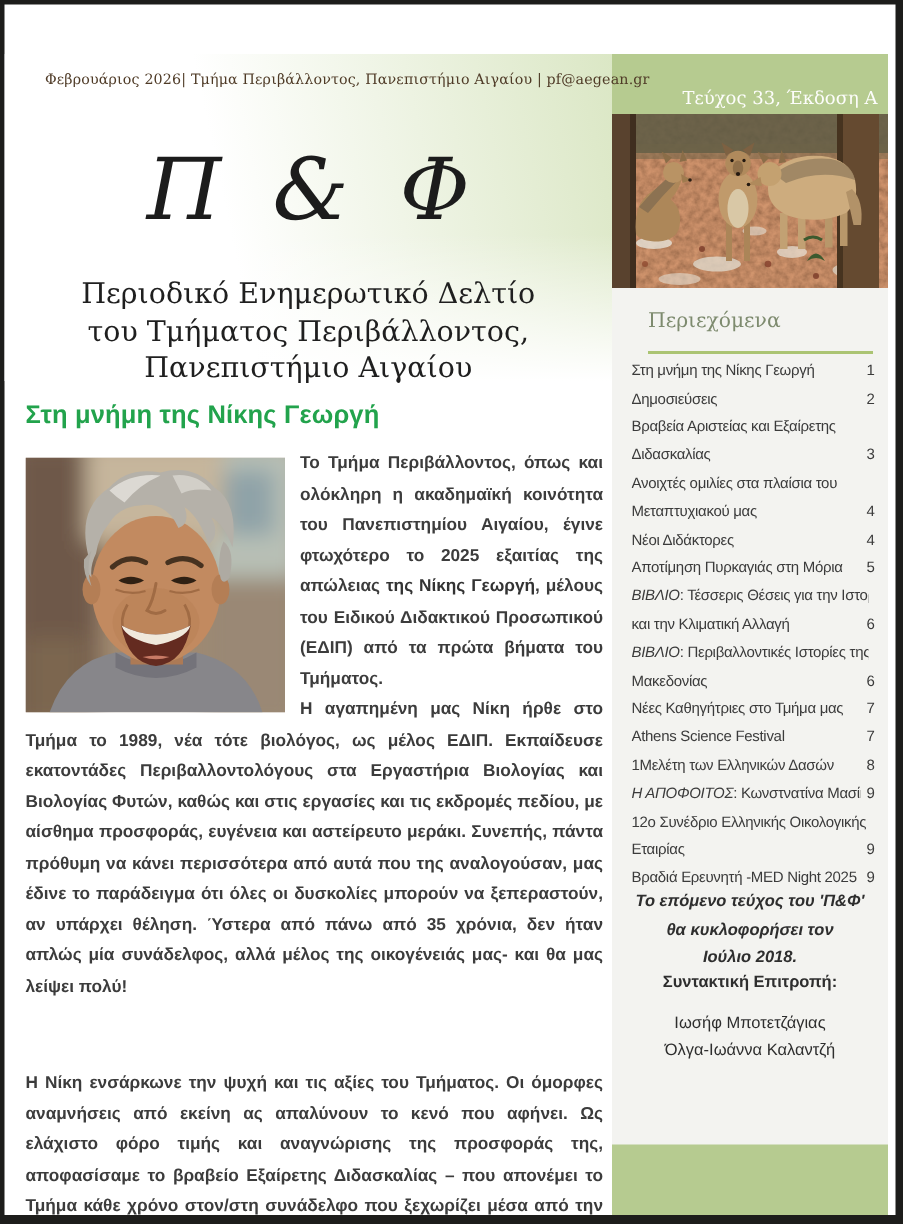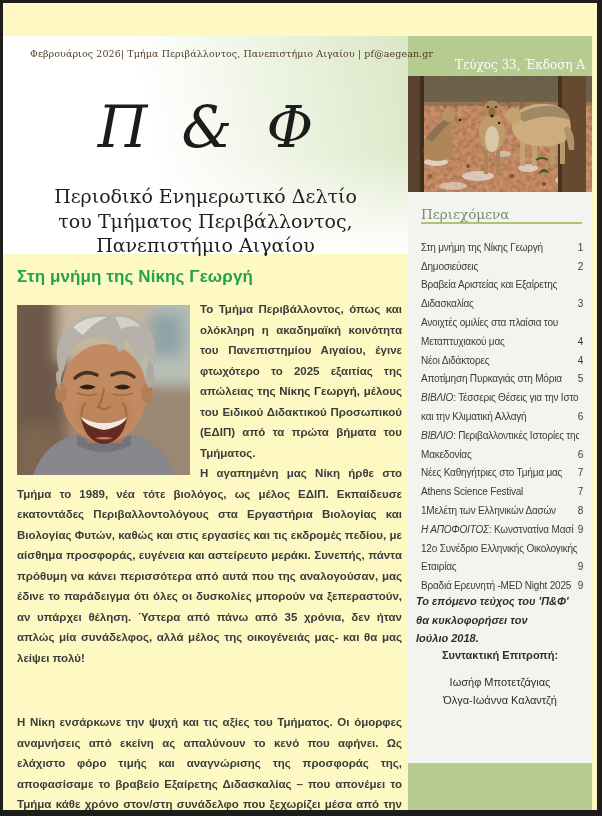--- a/index.html
+++ b/index.html
@@ -1,18 +1,18 @@
 <!DOCTYPE html>
 <html style="--green: #b6cb90; --heading-green: #22a34c; --contents-green: #7e8b6f; --underline-green: #abc473; --frame: #1d1d1b;"><head>
 <meta charset="utf-8">
 <style>
   html,body{margin:0;padding:0;background:#3a3a38;}
   .frame{position:relative;width:602px;height:816px;background:var(--frame,#1d1d1b);
          font-family:"Liberation Sans",sans-serif;overflow:hidden;}
-  .page{position:absolute;left:3px;top:3px;width:594px;height:807px;background:#fef9c3;overflow:hidden;}
+  .page{position:absolute;left:3px;top:3px;width:594px;height:807px;background:#ffffff;overflow:hidden;}
 
   
   .masthead{position:absolute;left:0;top:33px;width:405px;height:218px;
             background:linear-gradient(78deg,#ffffff 38%,#dbe7c5 100%);}
   .masthead::after{content:"";position:absolute;inset:0;
             background:linear-gradient(to bottom,rgba(255,255,255,0) 55%,#ffffff 100%);}
   .header-line{position:absolute;left:27px;top:45px;z-index:3;
             font-family:"DejaVu Serif",serif;font-size:9.5px;color:#4f3b27;letter-spacing:0.1px;}
   .issue-badge{position:absolute;left:405px;top:33px;width:184px;height:40px;box-sizing:border-box;
             background:var(--green,#b6cb90);color:#fdfdfb;font-family:"DejaVu Serif",serif;font-size:12px;
@@ -31,29 +31,29 @@
             color:#3c3c3c;text-align:justify;}
   .article-body p{margin:0;font-weight:bold;}
   .article-body b{color:#333333;}
   p.justify-last{text-align-last:justify;margin-top:44px;}
   p.left-align{text-align:left;text-align-last:left;}
   .portrait-float{float:left;width:173px;height:176px;margin:6px 10px 0 0;}
   .portrait{width:173px;height:170px;overflow:hidden;}
 
   
   .sidebar{position:absolute;left:405px;top:189px;width:184px;height:618px;background:#f3f3f0;}
-  .contents-title{position:absolute;left:13px;right:10px;top:14px;
+  .contents-title{position:absolute;left:24px;right:10px;top:14px;
             font-family:"DejaVu Serif",serif;font-size:13.5px;color:var(--contents-green,#7e8b6f);
-            padding-bottom:0;border-bottom:2px solid var(--underline-green,#abc473);}
+            padding-bottom:12px;border-bottom:2px solid var(--underline-green,#abc473);}
   .toc{position:absolute;left:13px;right:9px;top:46px;font-size:10px;color:#3b3b3b;letter-spacing:-0.2px;}
   .toc-row{display:flex;height:18.8px;align-items:center;white-space:nowrap;}
   .toc-text{flex:1 1 auto;overflow:hidden;}
   .toc-text i{font-style:italic;}
   .toc-page{flex:0 0 auto;margin-left:4px;}
-  .next-issue{position:absolute;left:8px;right:8px;top:400px;
+  .next-issue{position:absolute;left:8px;right:8px;top:400px;text-align:center;
             font-size:11px;font-weight:bold;font-style:italic;line-height:18.5px;color:#2e2e2e;}
   .committee-title{position:absolute;left:8px;right:8px;top:457px;text-align:center;
             font-size:11px;font-weight:bold;color:#2e2e2e;}
   .committee{position:absolute;left:8px;right:8px;top:482px;text-align:center;
             font-size:11px;line-height:17.5px;color:#2e2e2e;}
   .sidebar-green-footer{position:absolute;left:0;right:0;top:571px;height:47px;background:var(--green,#b6cb90);}
 </style>
 </head>
 <body>
 

